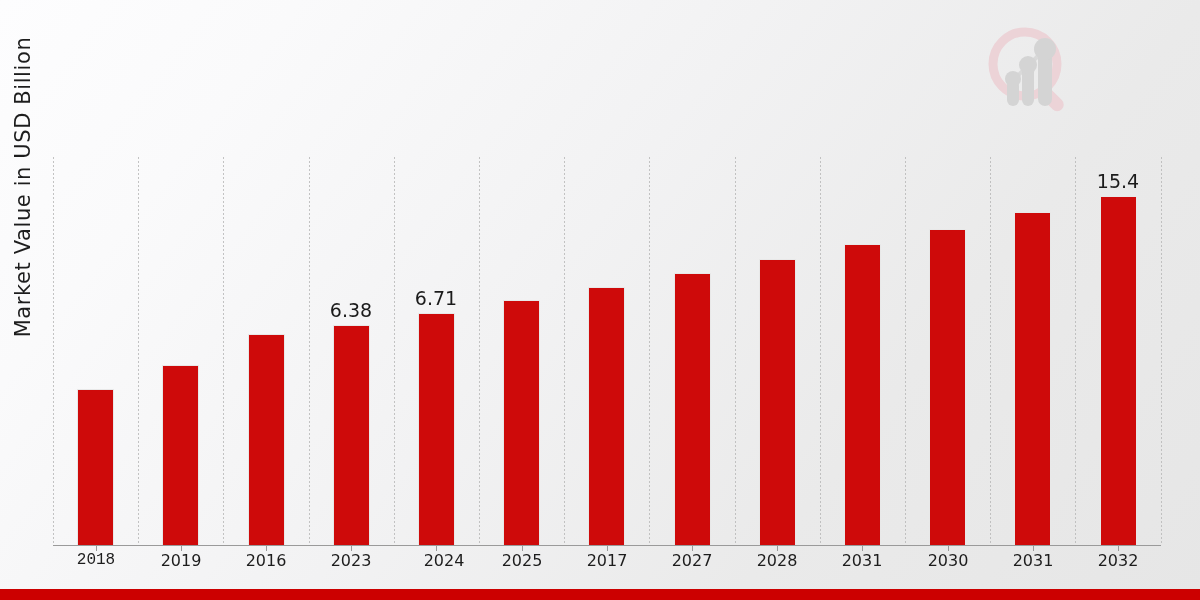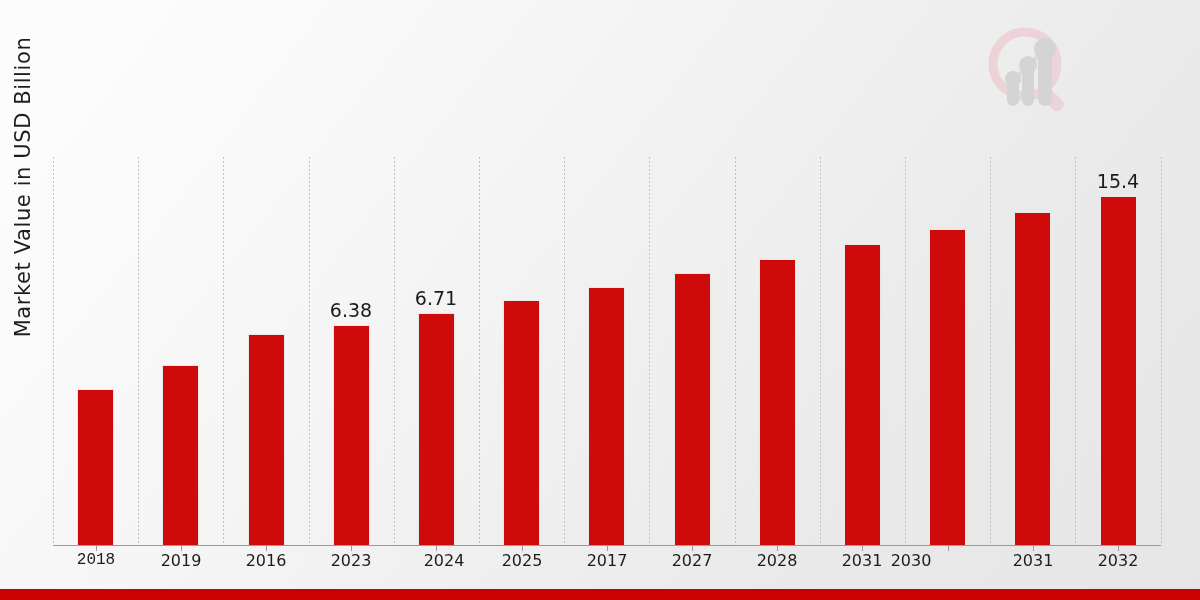--- a/index.html
+++ b/index.html
@@ -207,19 +207,19 @@
     <div class="x-tick-label" style="left: 487px;">2025</div>
     <div class="tick-mark" style="left: 607px;"></div>
     <div class="x-tick-label" style="left: 572px;">2017</div>
     <div class="tick-mark" style="left: 692px;"></div>
     <div class="x-tick-label" style="left: 657px;">2027</div>
     <div class="tick-mark" style="left: 777px;"></div>
     <div class="x-tick-label" style="left: 742px;">2028</div>
     <div class="tick-mark" style="left: 862px;"></div>
     <div class="x-tick-label" style="left: 827px;">2031</div>
     <div class="tick-mark" style="left: 948px;"></div>
-    <div class="x-tick-label" style="left: 876px;">2030</div>
+    <div class="x-tick-label" style="left: 913px;">2030</div>
     <div class="tick-mark" style="left: 1033px;"></div>
     <div class="x-tick-label" style="left: 998px;">2031</div>
     <div class="bar-label" style="left: 1083px; top: 170px;">15.4</div>
     <div class="tick-mark" style="left: 1118px;"></div>
     <div class="x-tick-label" style="left: 1083px;">2032</div>
   </div>
 
 </body></html>

